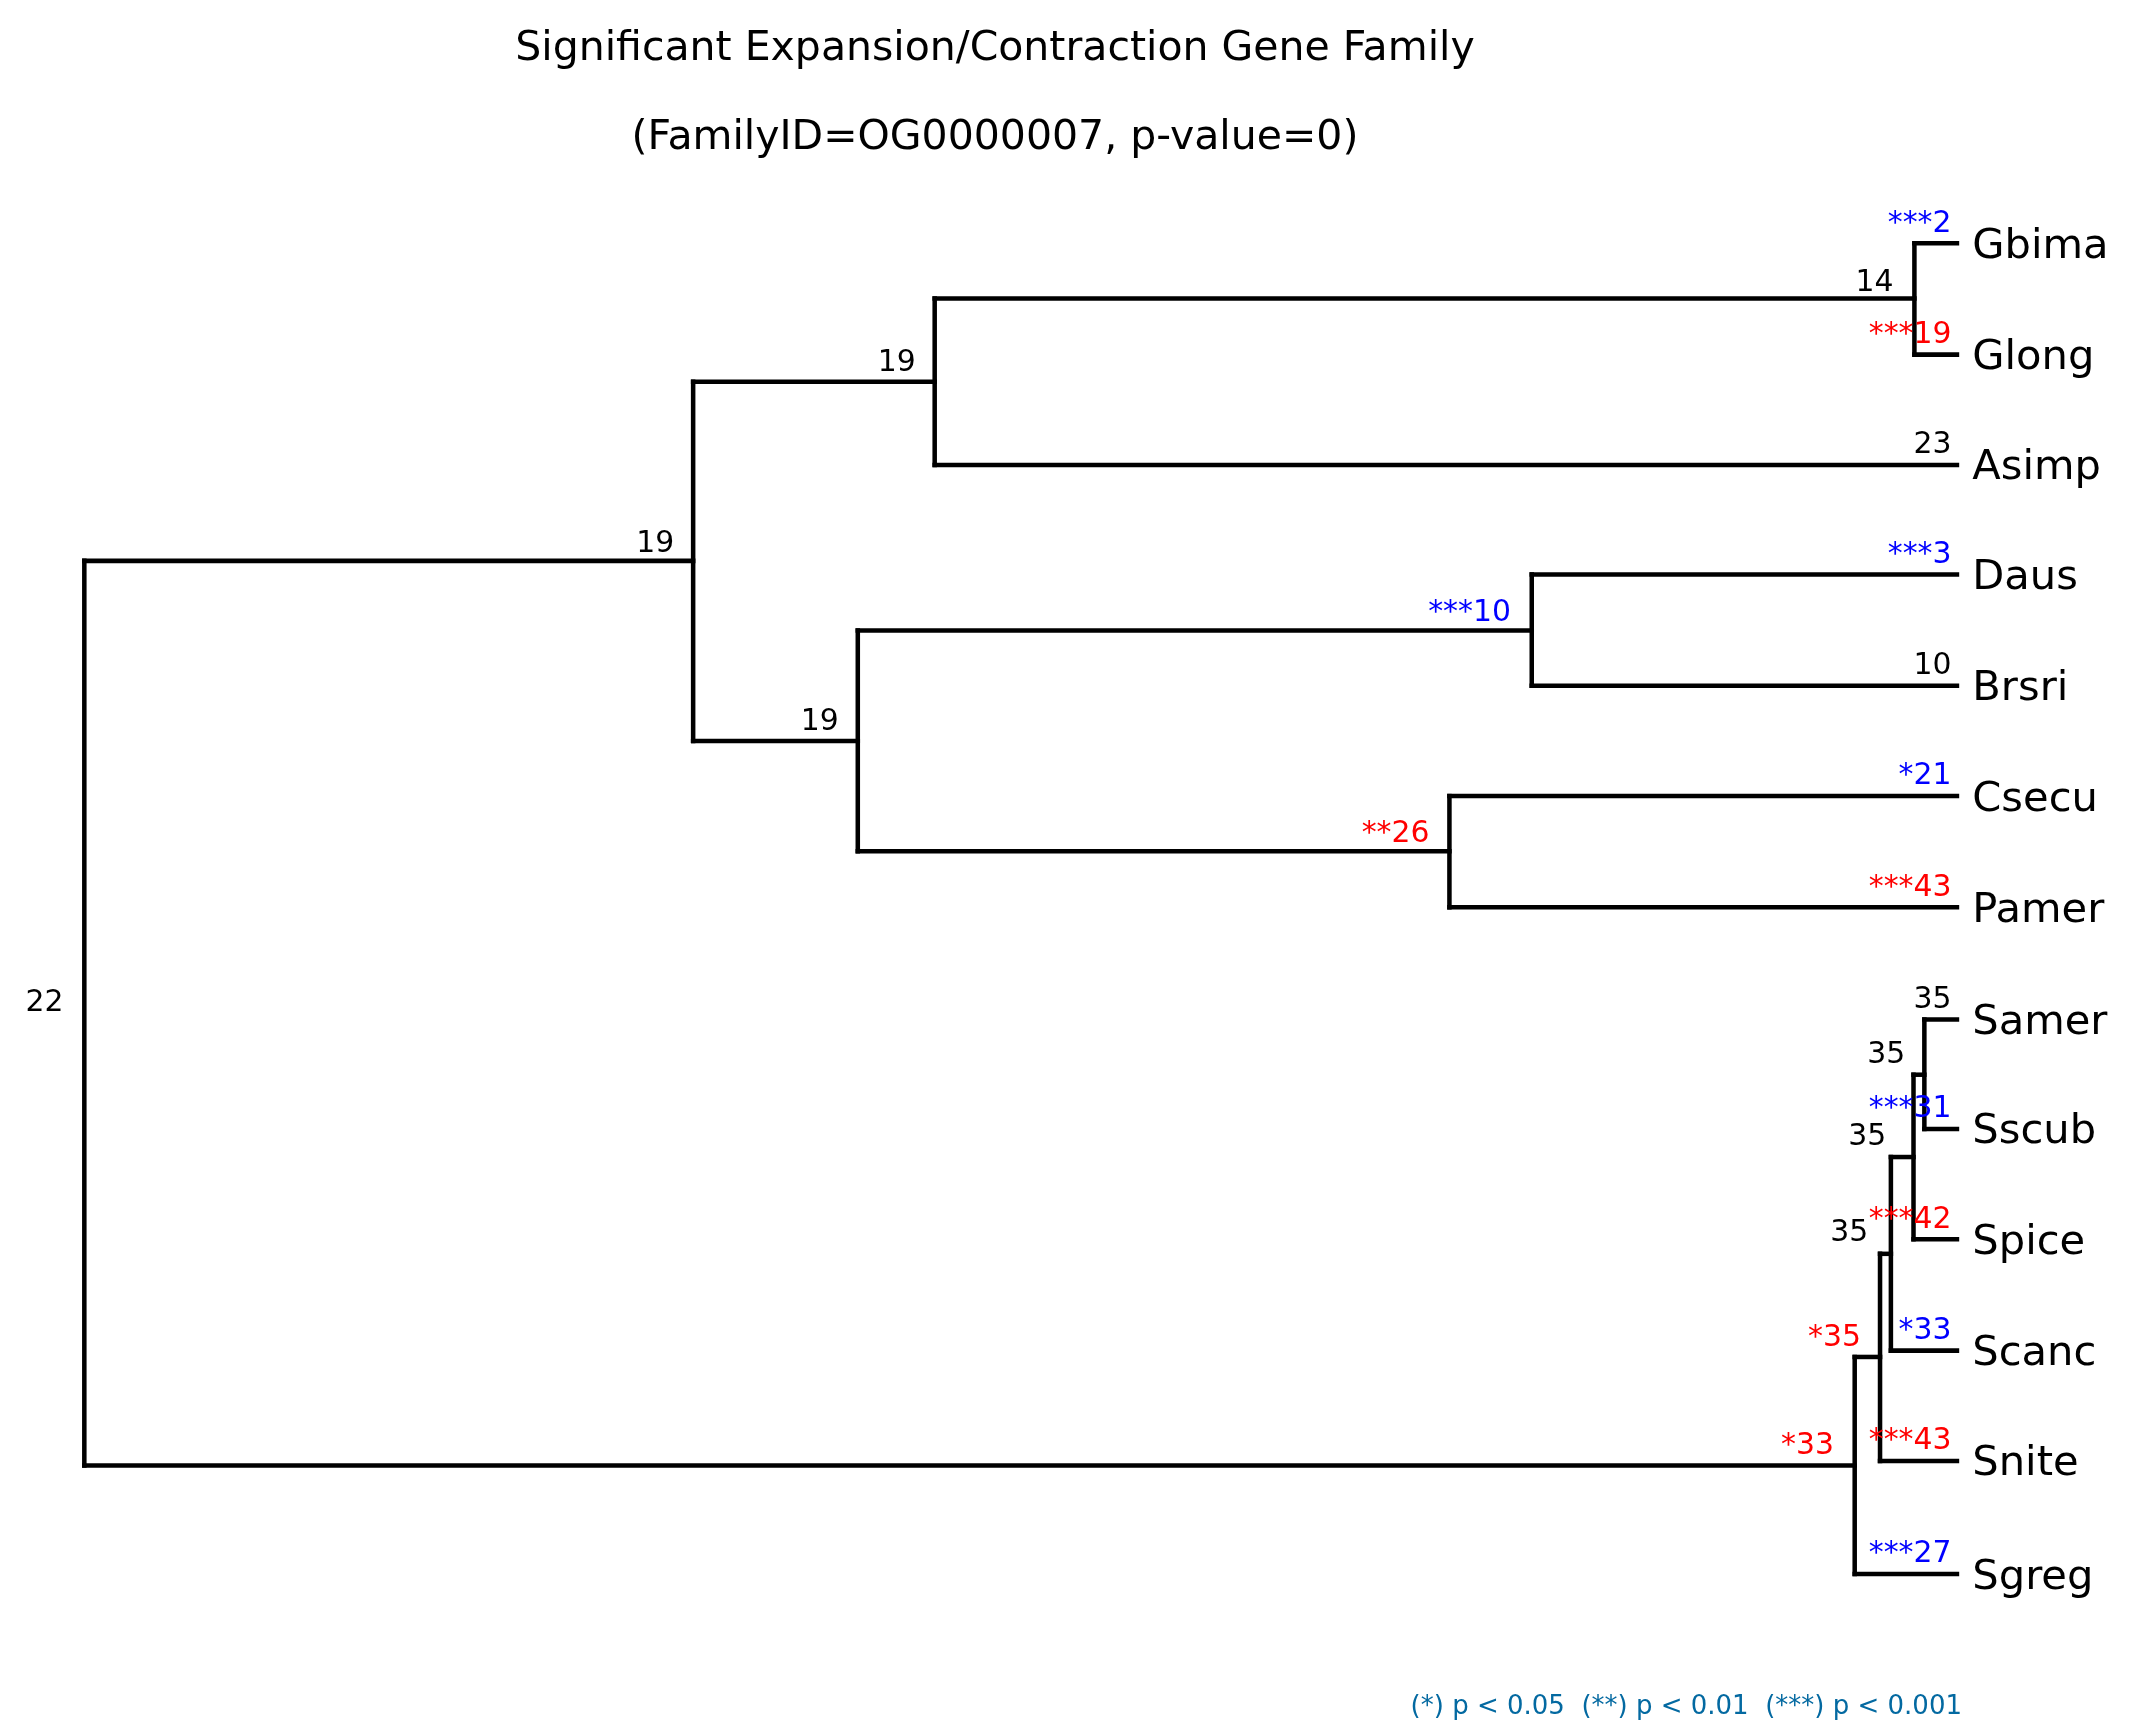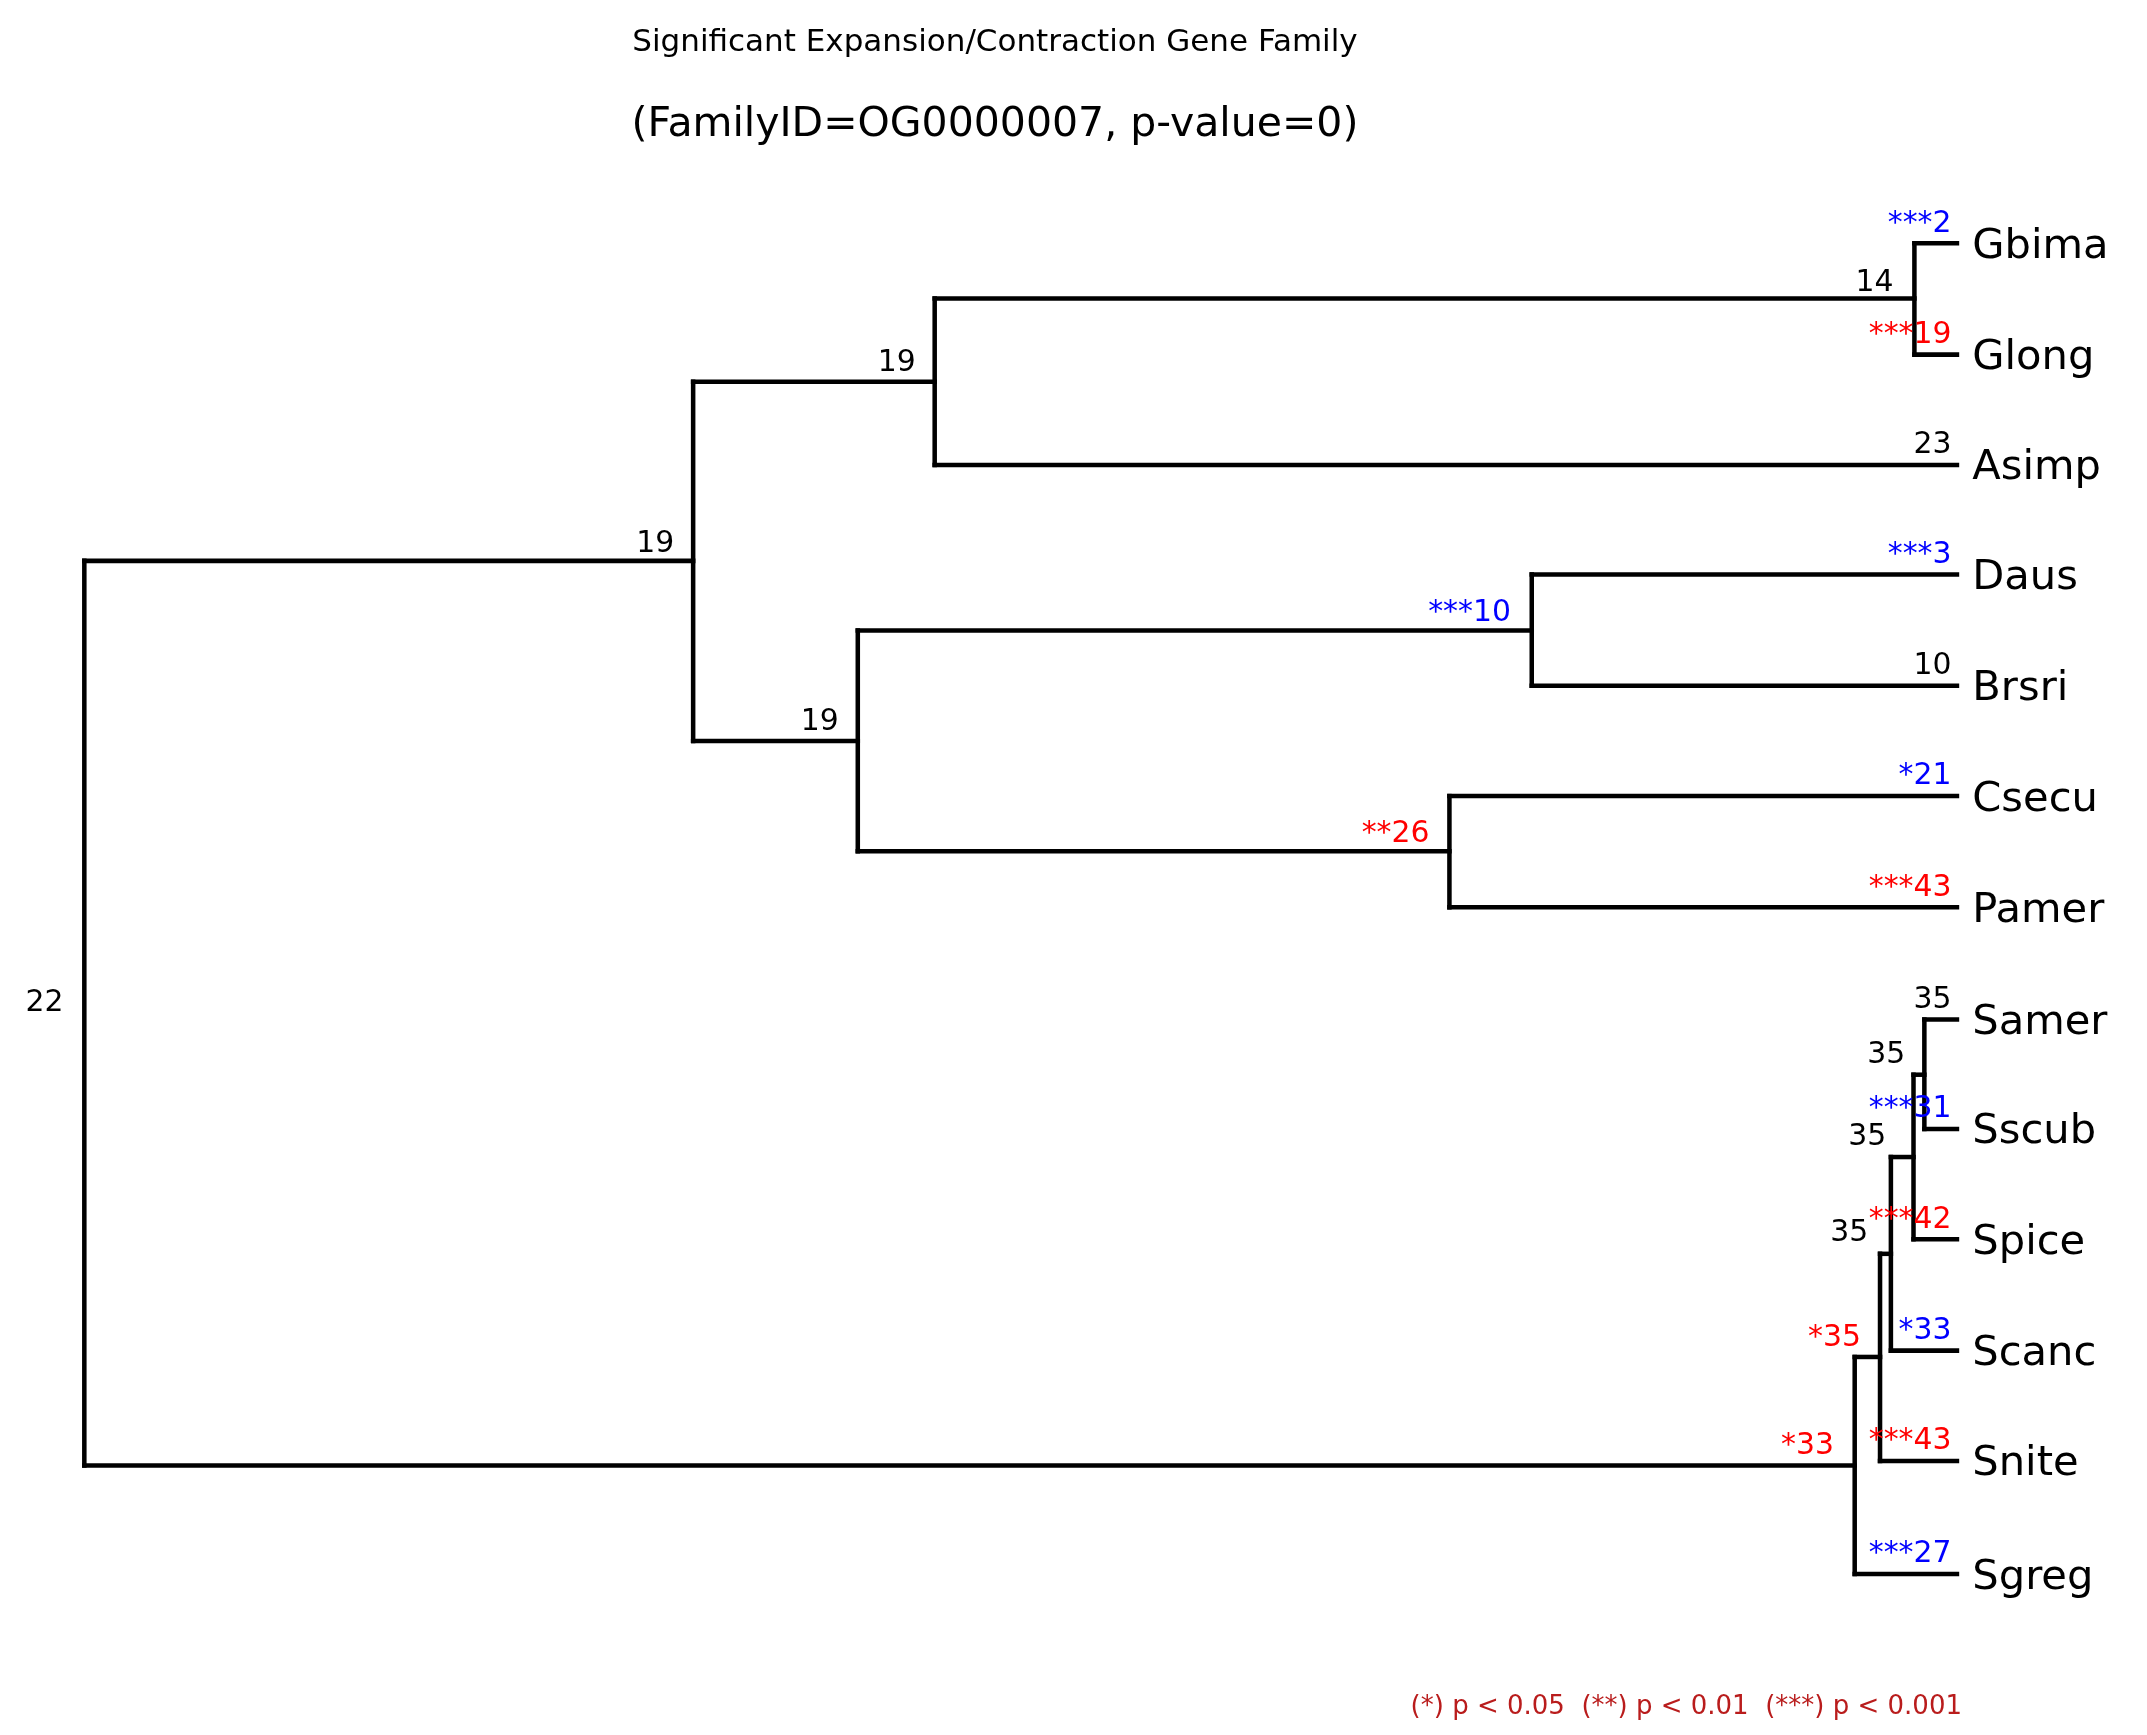--- a/index.html
+++ b/index.html
@@ -17,28 +17,28 @@
   }
   .title-block {
     position: absolute;
     top: 20px;
     left: 0;
     width: 1990px;
     text-align: center;
     color: #000000;
     line-height: 1.3;
   }
-  .title-line1 { font-size: 31px; }
+  .title-line1 { font-size: 41px; }
   .title-line2 { font-size: 41px; margin-top: 36px; }
   .footnote {
     position: absolute;
     top: 1690px;
     right: 186px;
     font-size: 26px;
-    color: #b91c1c;
+    color: #0369a1;
     white-space: pre;
   }
   svg text {
     font-family: "DejaVu Sans", sans-serif;
   }
 </style>
 </head>
 <body>
 
 <div class="figure">

